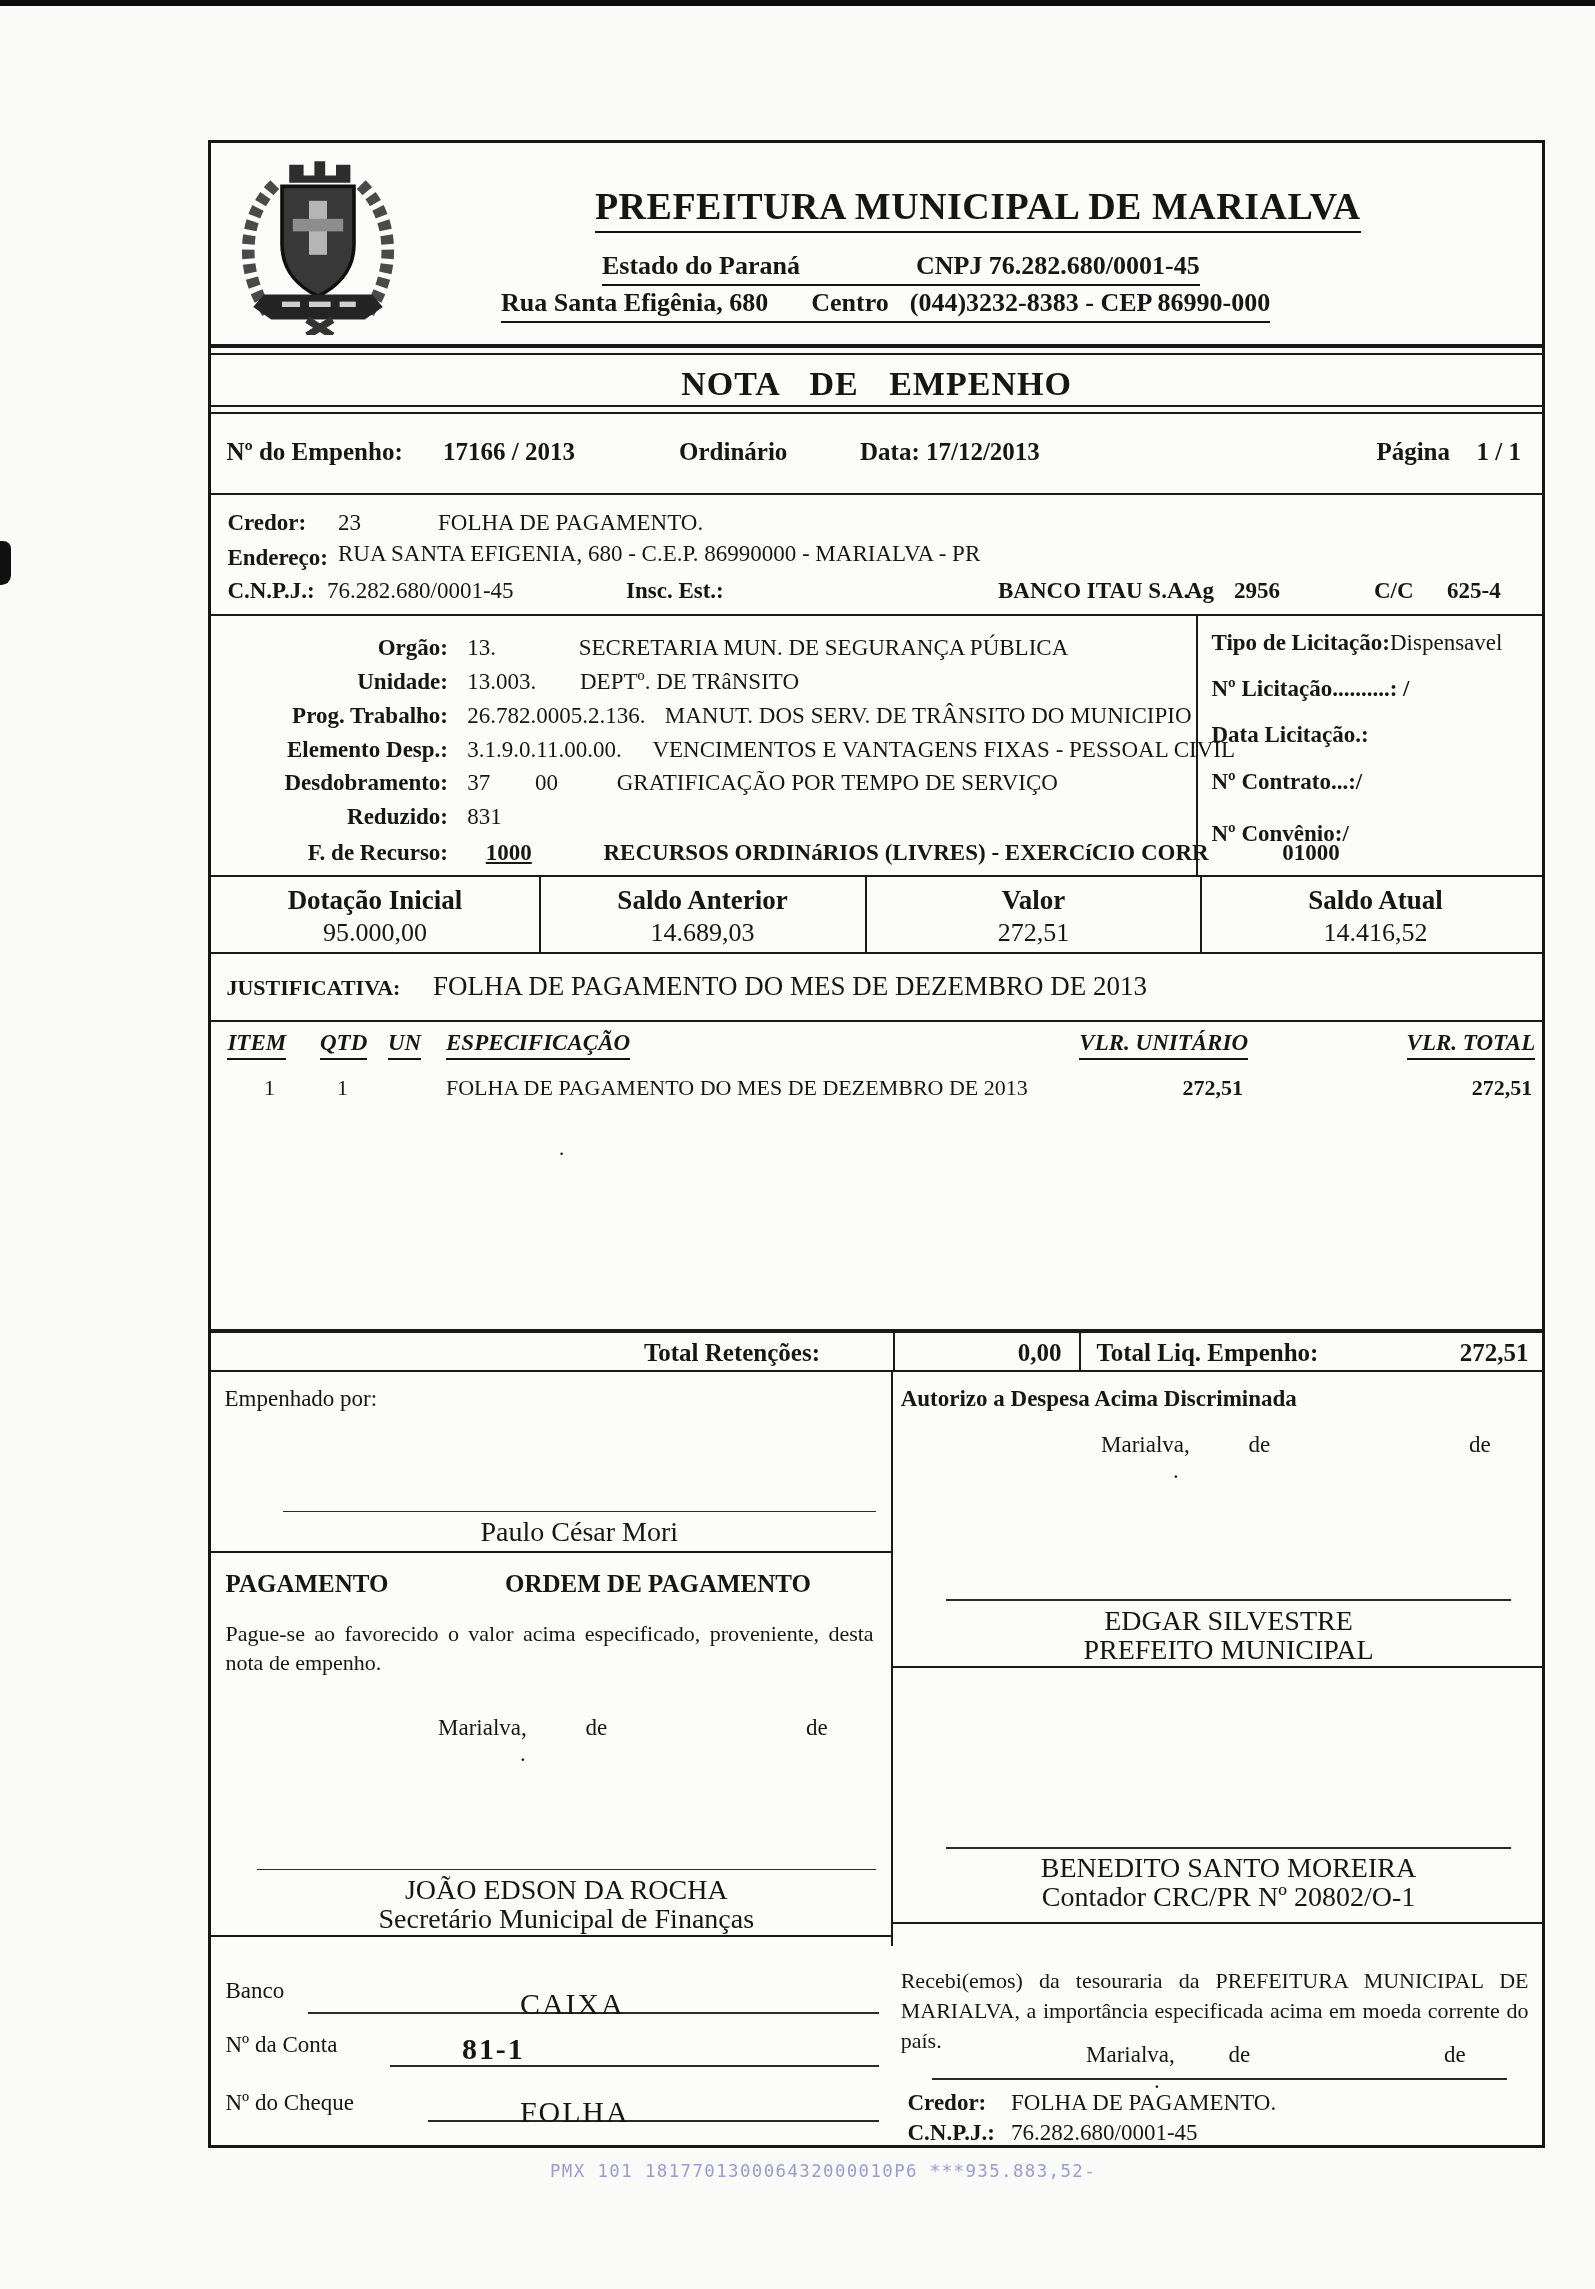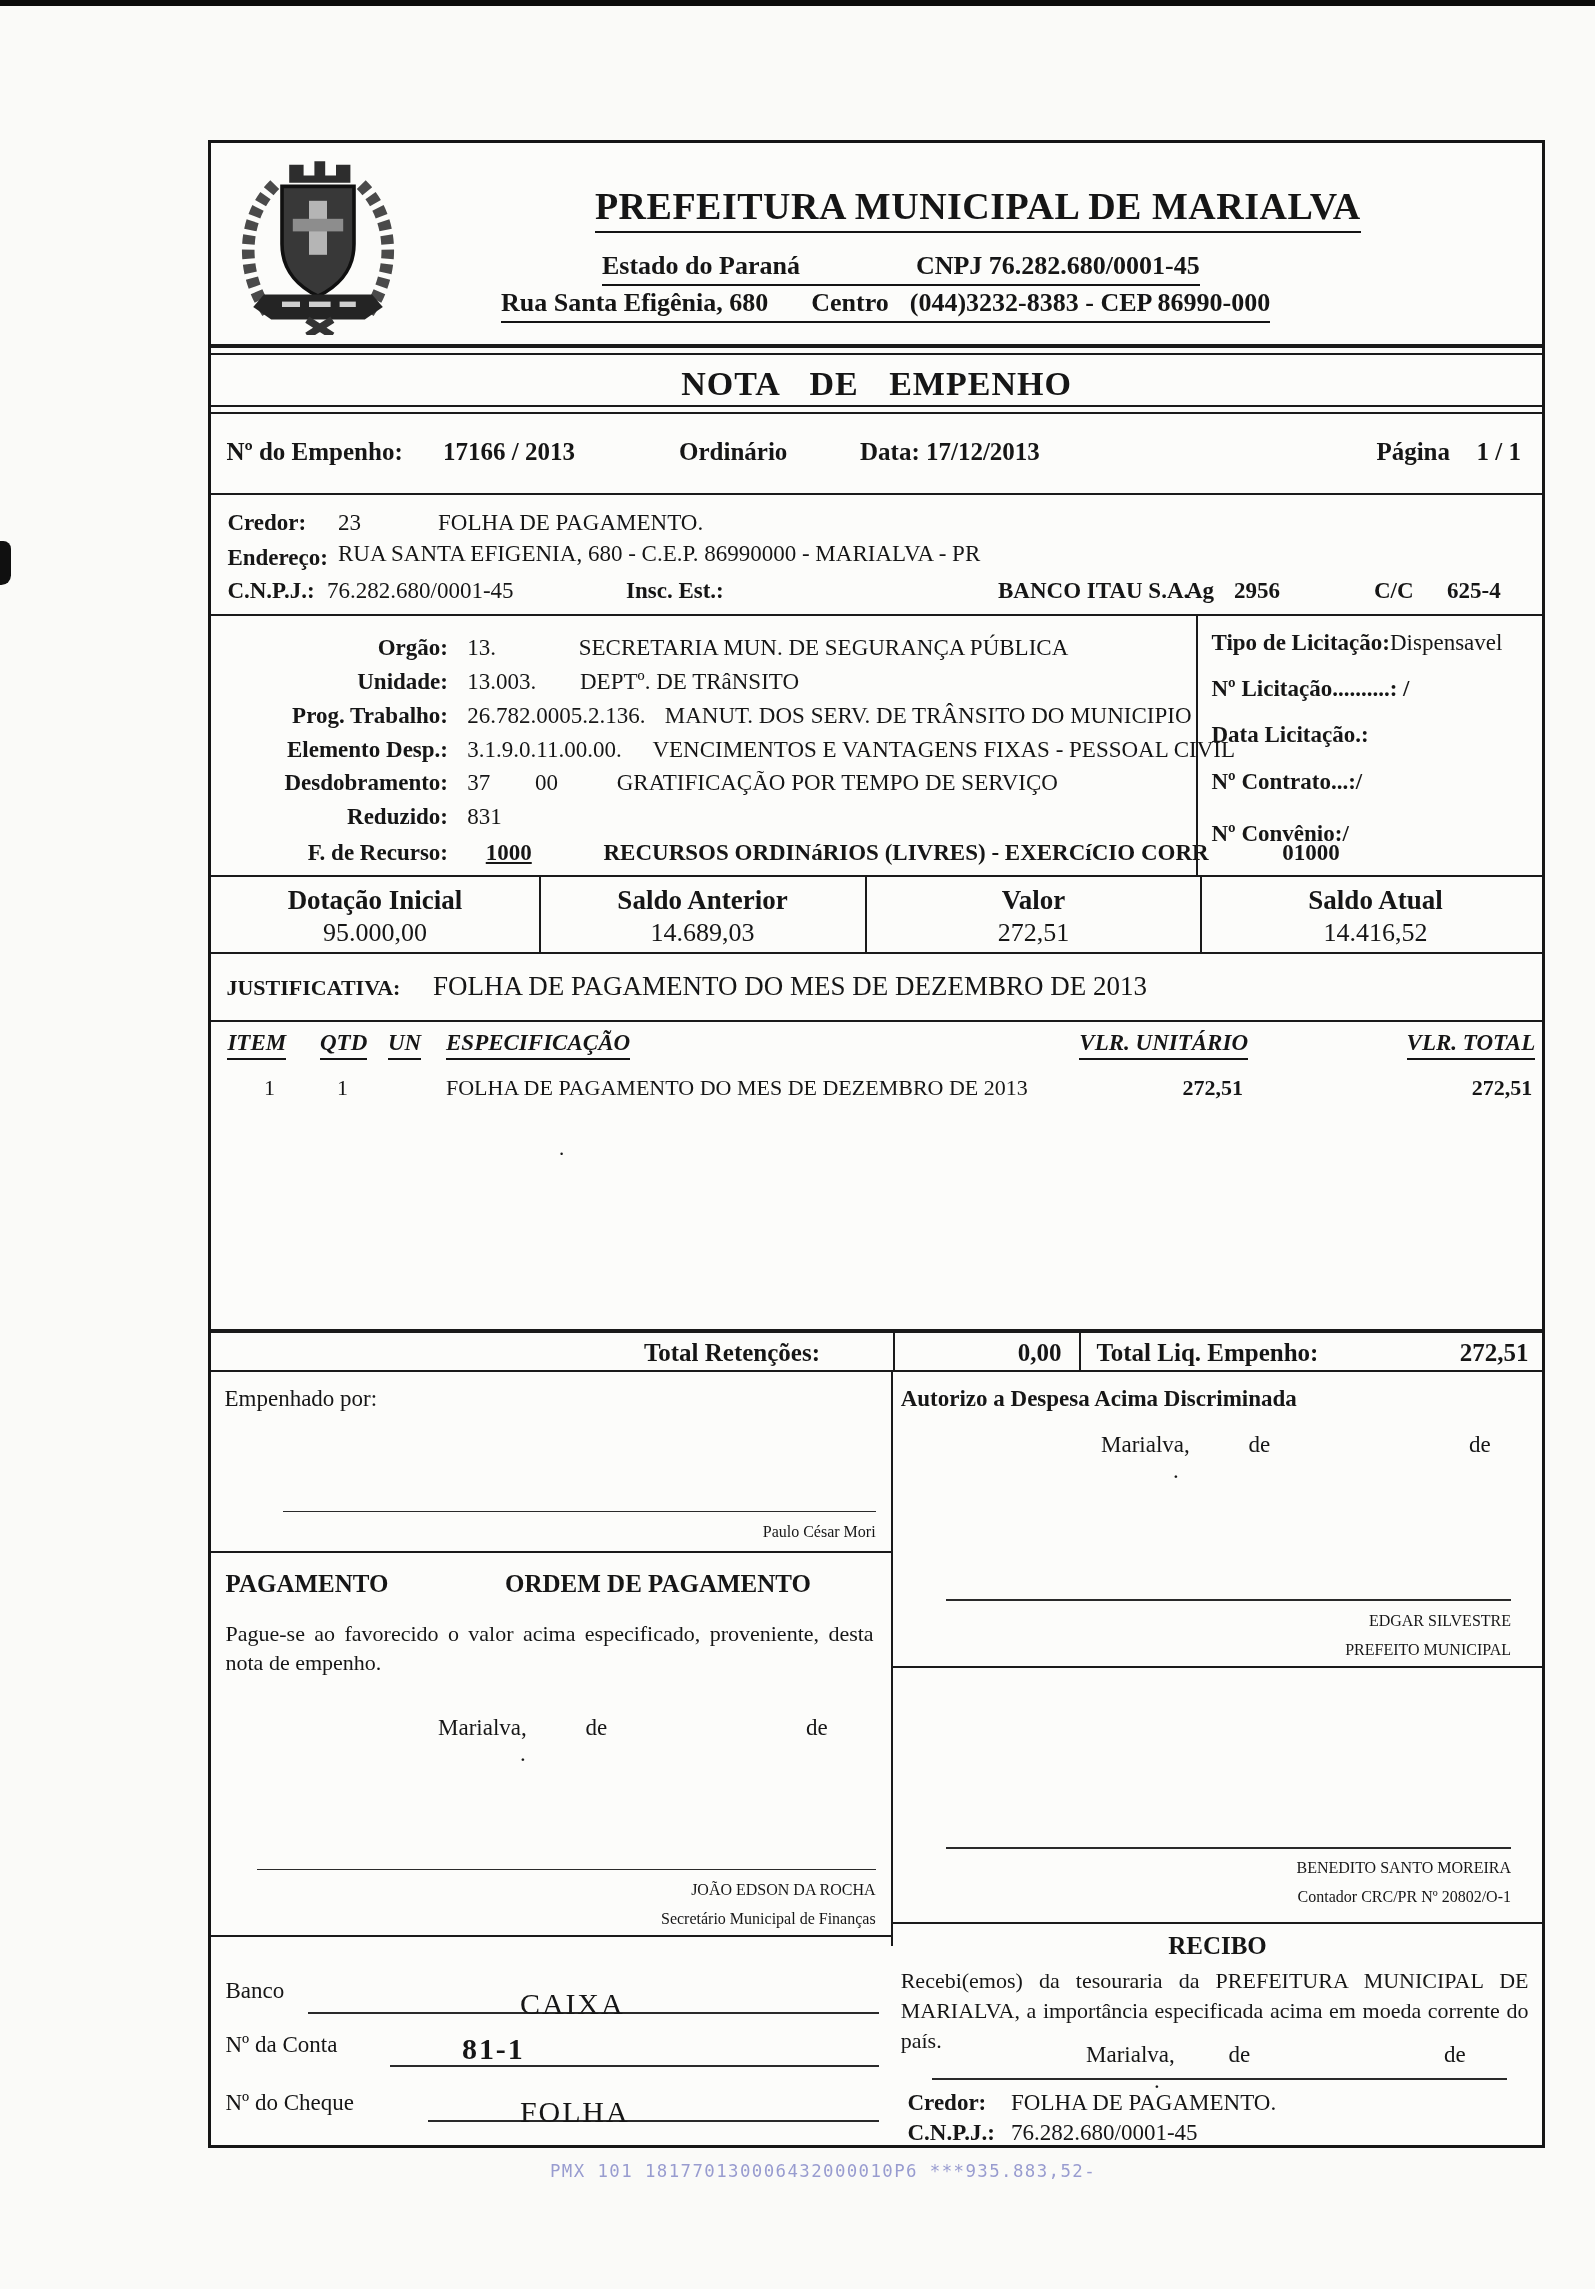--- a/index.html
+++ b/index.html
@@ -25,21 +25,21 @@
   
   .clab{display:inline-block;width:237px;text-align:right;font-weight:bold;}
   
   .dcell{position:absolute;top:0;height:100%;text-align:center;box-sizing:border-box;}
   .dcell .lb{font-size:27px;font-weight:bold;margin-top:7.7px;}
   .dcell .vl{font-size:26px;margin-top:1.9px;}
   .vline{border-left:2.9px solid #1a1a1a;}
   
   .ih{font-style:italic;font-weight:bold;font-size:23px;border-bottom:2.9px solid #141414;padding-bottom:1.9px;display:inline-block;}
   .thin{border-top:1.9px solid #2a2a2a;height:0;}
-  .cname{text-align:right;font-size:16px;line-height:29px;}
+  .cname{text-align:center;font-size:28px;line-height:29px;}
   .citydate span{display:inline-block;}
   .blankval{font-size:30px;letter-spacing:1.9px;}
   .dotmatrix{font-family:"DejaVu Sans Mono",monospace;font-size:17.4px;color:#888cc9;opacity:.85;letter-spacing:1.4px;}
   .just{ text-align:justify;}
 </style>
 </head>
 <body>
 
 <div class="page">
   <div class="a topbar"></div>
@@ -265,21 +265,20 @@
 
         <div class="a bb" style="left:0;top:296px;width:100%;height:256px;box-sizing:border-box;">
           <div class="a thin" style="left:53px;right:31px;top:179px;border-top-width:2.9px;"></div>
           <div class="a cname" style="left:53px;right:31px;top:185px;">
             <div>BENEDITO SANTO MOREIRA</div>
             <div>Contador CRC/PR Nº 20802/O-1</div>
           </div>
         </div>
 
         <div class="a" style="left:0;top:552px;width:100%;height:223px;">
-          <div class="a b t26" style="left:0;right:0;top:7.7px;text-align:center;">RECIBO</div>
           <div class="a t23 just" style="left:7.7px;right:13.5px;top:42px;line-height:30px;">Recebi(emos)  da  tesouraria  da  PREFEITURA  MUNICIPAL  DE MARIALVA, a importância especificada acima em moeda corrente do país.</div>
           <div class="a t24 citydate" style="left:193px;top:118px;">
             <span>Marialva,</span>
             <span style="margin-left:48px;">de</span>
             <span style="margin-left:188px;">de</span>
             <span style="margin-left:68px;">.</span>
           </div>
           <div class="a thin" style="left:39px;right:35px;top:154px;border-top-width:2.9px;"></div>
           <span class="a b t24" style="left:14.5px;top:166px;">Credor:</span>
           <span class="a t24" style="left:118px;top:166px;">FOLHA DE PAGAMENTO.</span>

